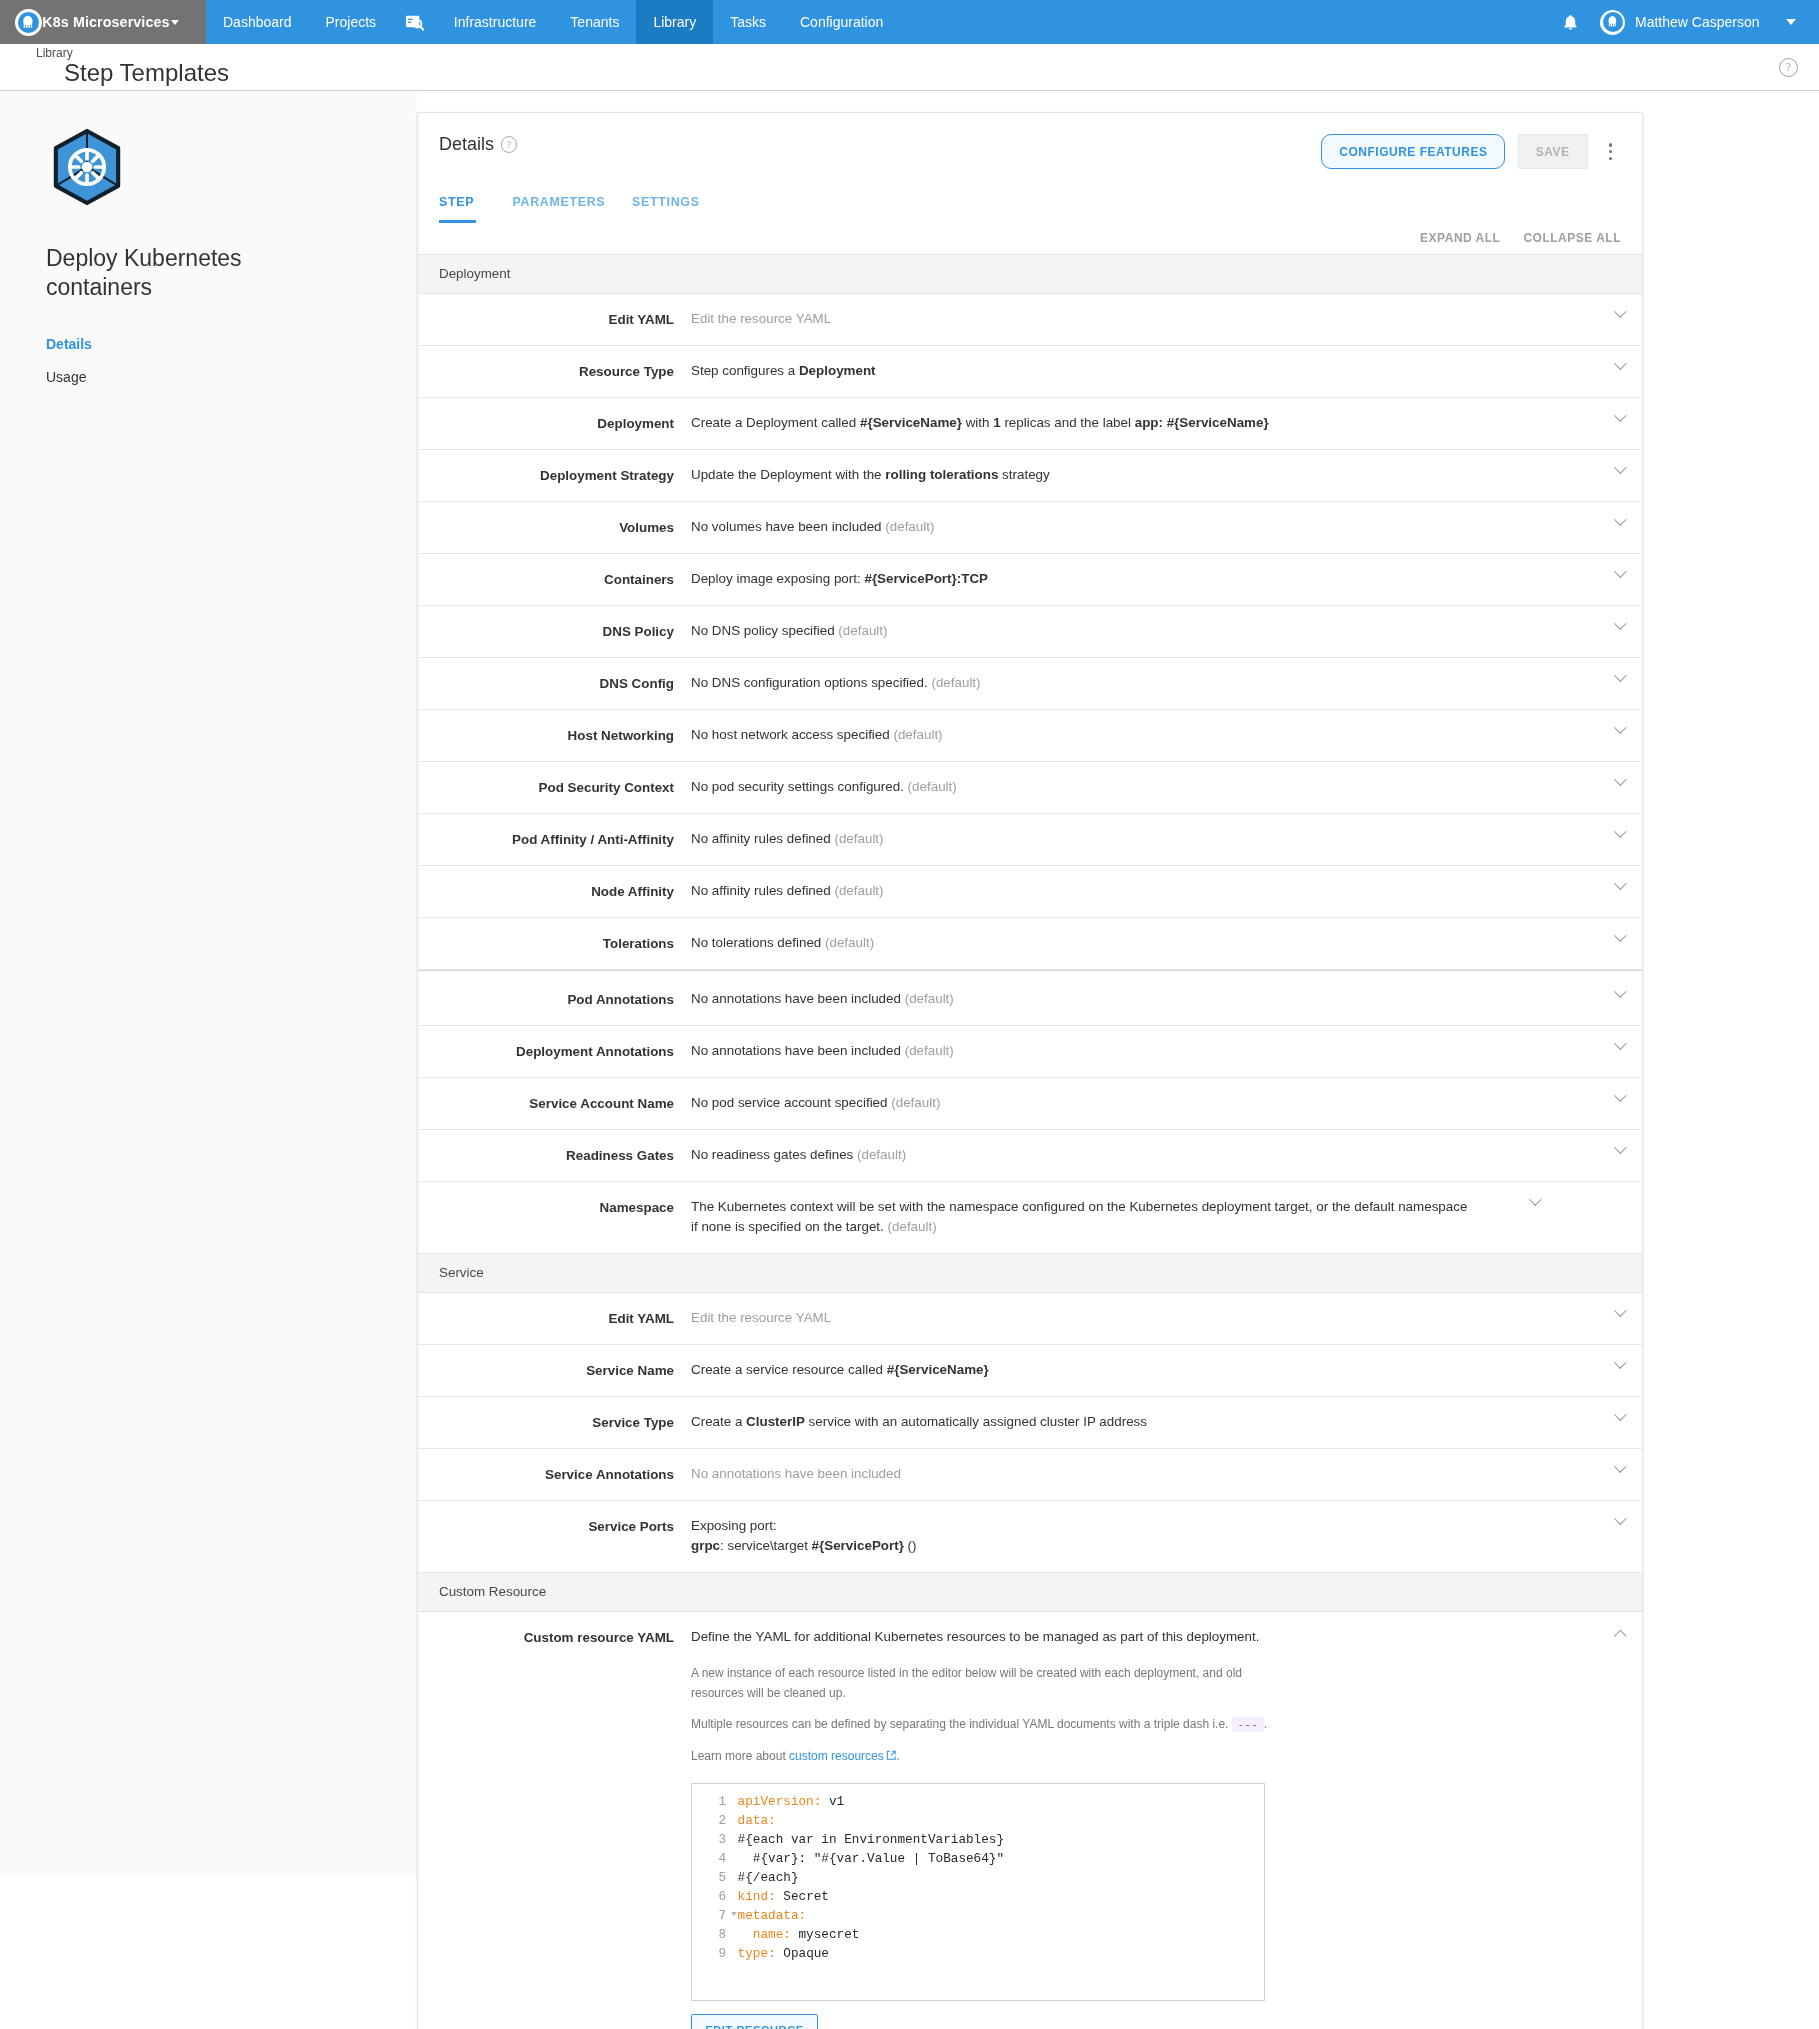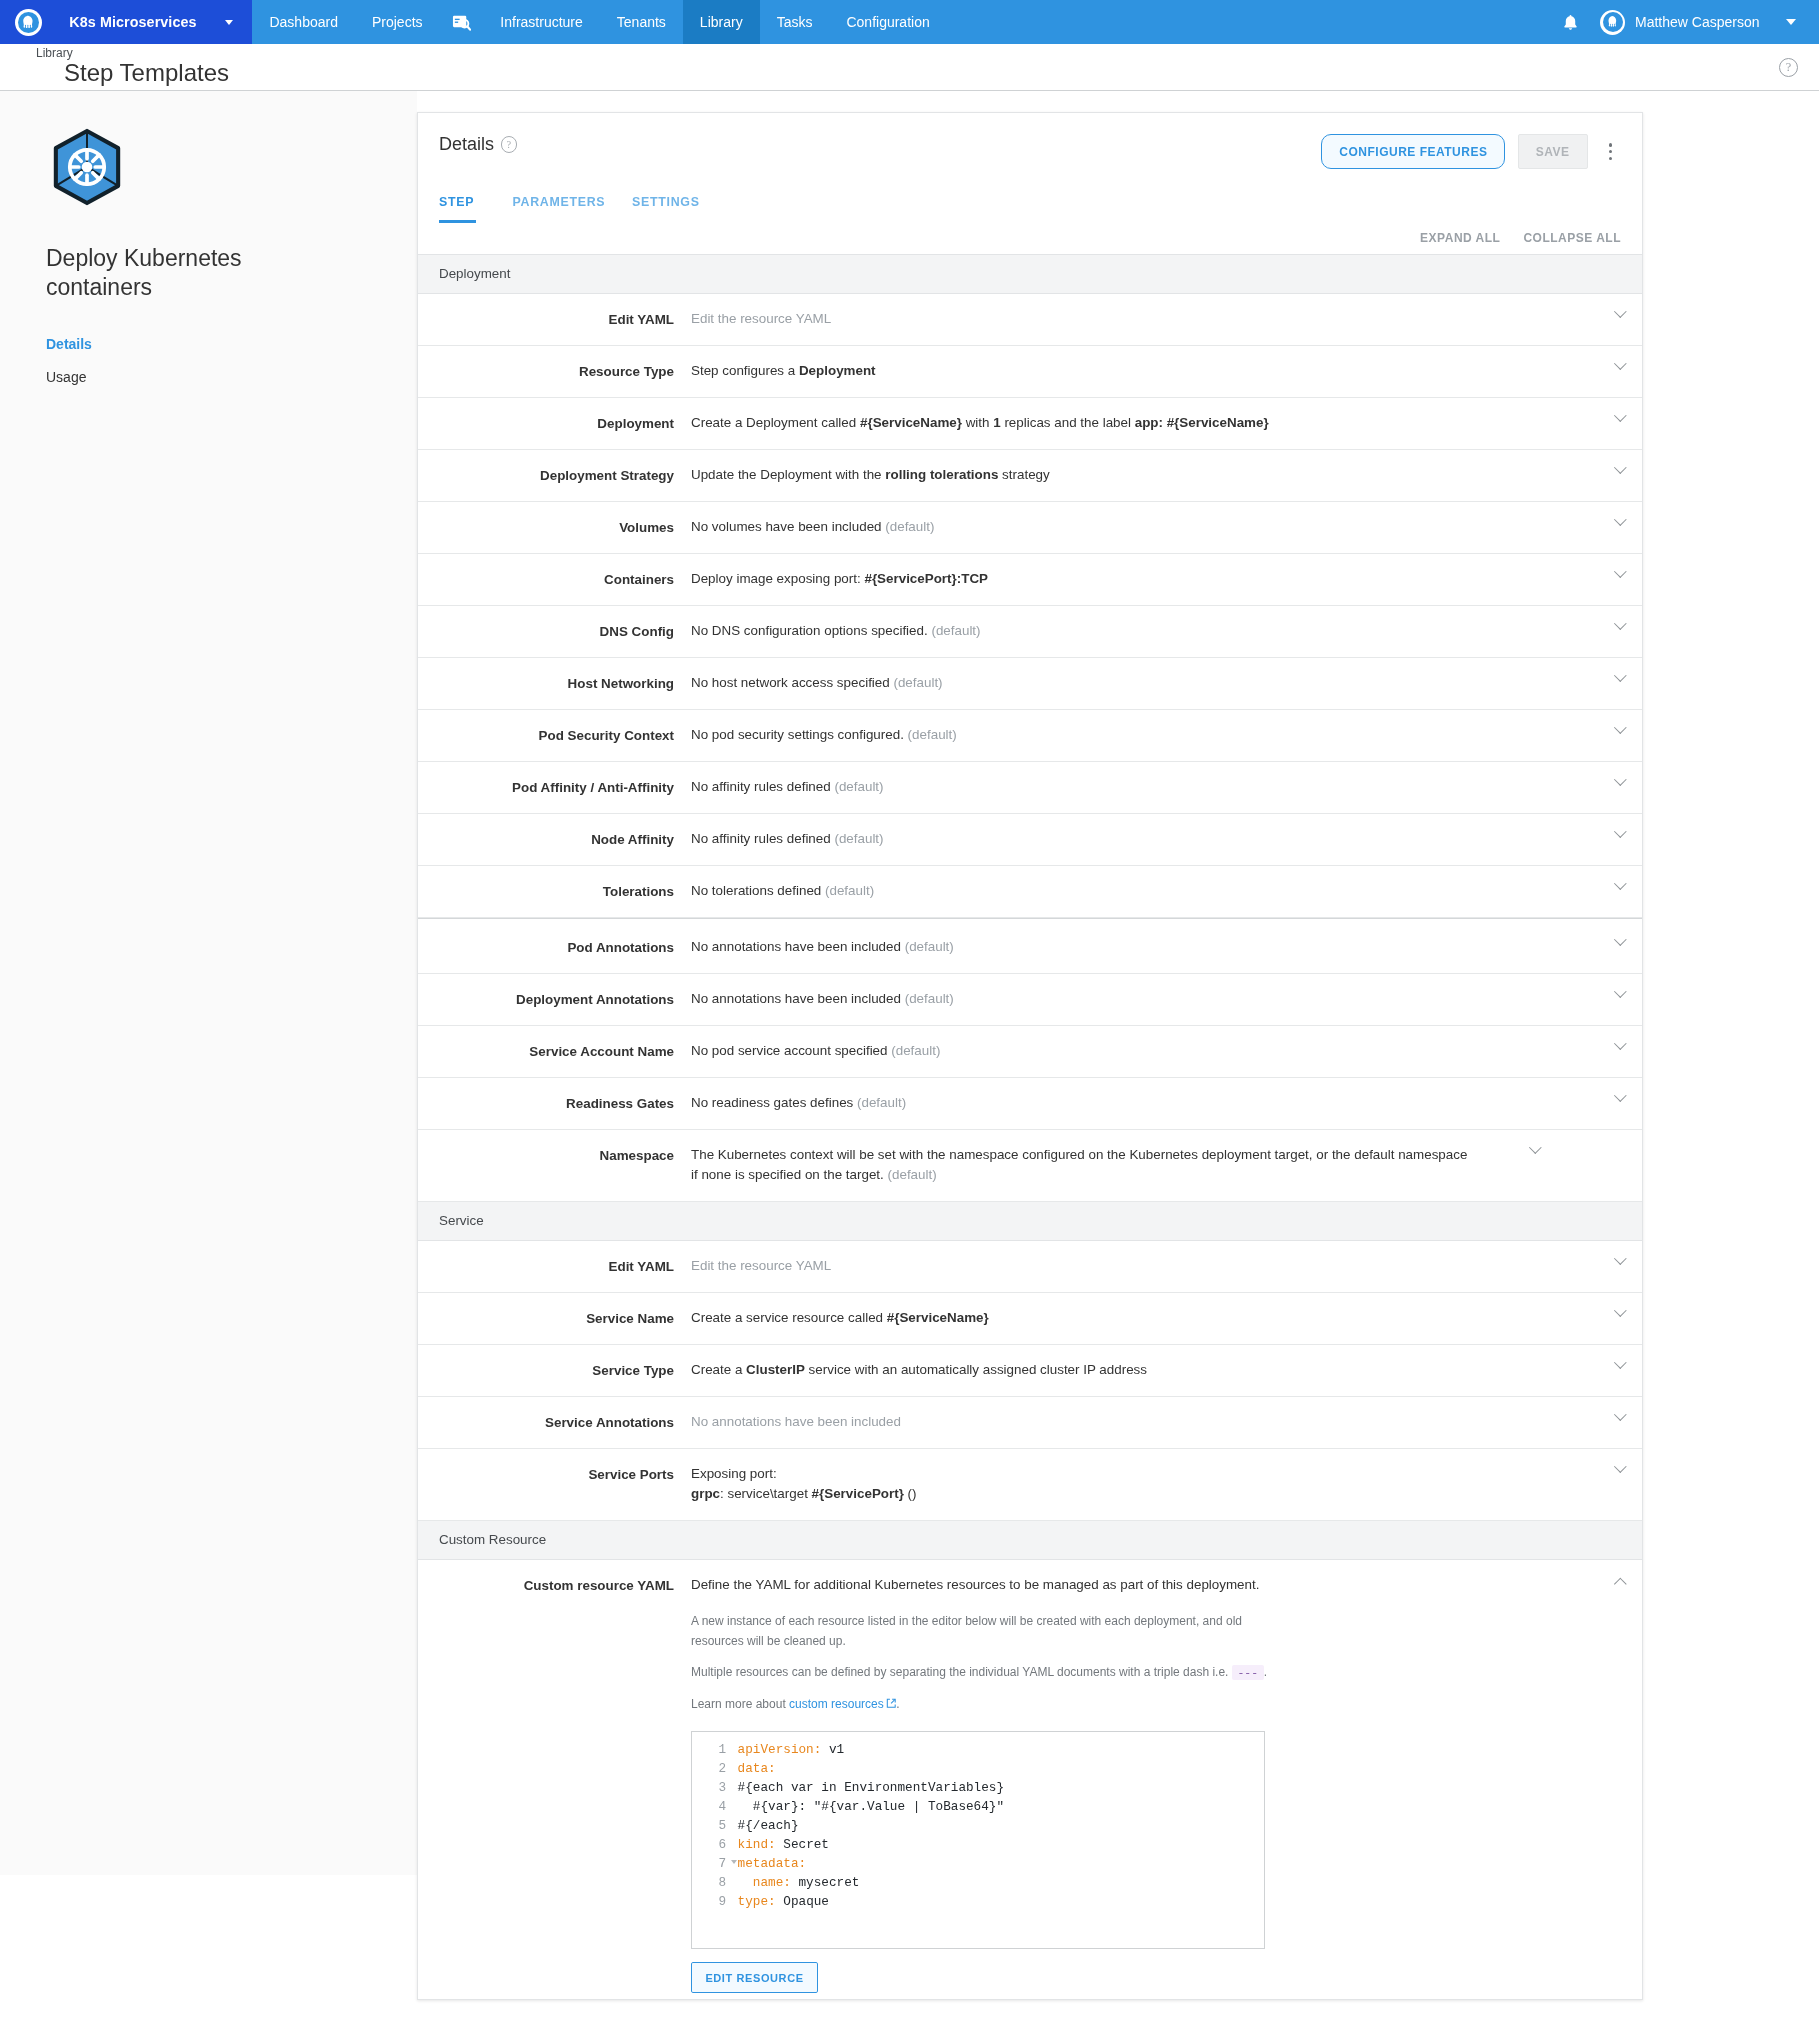--- a/index.html
+++ b/index.html
@@ -15,24 +15,24 @@
   .topnav {
     height: 44px;
     background: #2f93e0;
     display: flex;
     align-items: stretch;
     color: #fff;
     position: relative;
     z-index: 20;
   }
   .brand {
-    background: #1d4ed8;
+    background: #737373;
     display: flex; align-items: center;
     padding: 0 19px 0 15.3px;
-    gap: 27px;
+    gap: 0;
     min-width: 206px;
     text-align: center;
   }
   .octo-logo {
     width: 27px; height: 27px; border-radius: 50%;
     background: #fff;
     display: flex; align-items: center; justify-content: center;
     flex: 0 0 auto;
   }
   .octo-logo svg { display:block; }
@@ -490,20 +490,27 @@
       </div>
 
       <div class="row">
         <div class="row-label">Containers</div>
         <div class="row-value"><span>Deploy image exposing port: </span><span class="b">#{ServicePort}:TCP</span></div>
         <div class="row-chev">
             <span class="chev"></span>
           </div>
       </div>
 
+      <div class="row">
+        <div class="row-label">DNS Policy</div>
+        <div class="row-value"><span>No DNS policy specified </span><span class="dim">(default)</span></div>
+        <div class="row-chev">
+            <span class="chev"></span>
+          </div>
+      </div>
 
       <div class="row">
         <div class="row-label">DNS Config</div>
         <div class="row-value"><span>No DNS configuration options specified. </span><span class="dim">(default)</span></div>
         <div class="row-chev">
             <span class="chev"></span>
           </div>
       </div>
 
       <div class="row">

